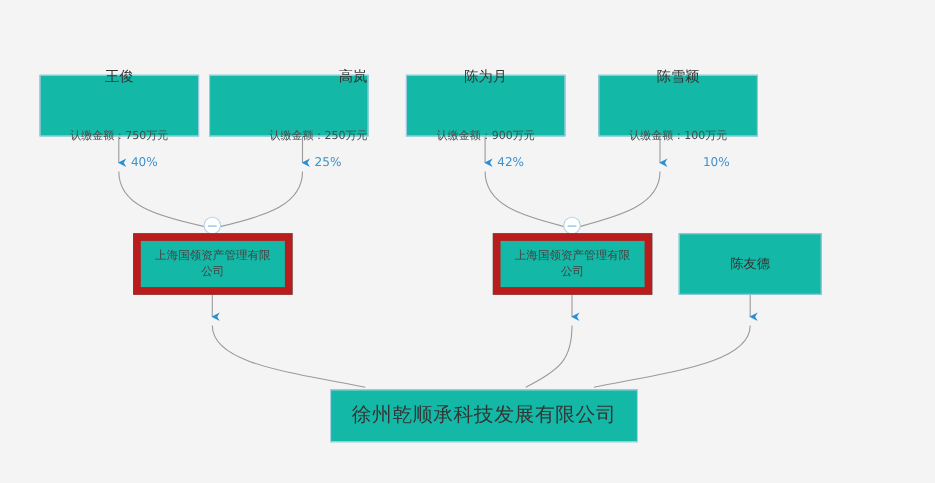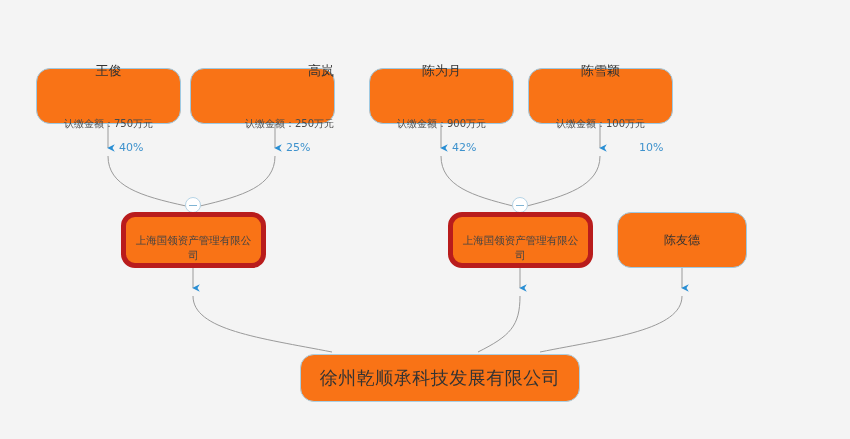--- a/index.html
+++ b/index.html
@@ -23,28 +23,27 @@
     position: absolute;
     left: 0;
     top: 0;
     width: 850px;
     height: 439px;
   }
 
   .node {
     position: absolute;
     box-sizing: border-box;
-    background: #f97316;
+    background: #14b8a6;
     display: flex;
     flex-direction: column;
     align-items: center;
     justify-content: center;
     text-align: center;
     color: #3d3d3d;
-    border-radius: 14px;
   }
 
   
   .shareholder {
     border: 1px solid #9ec9e2;
     width: 145px;
     height: 56px;
   }
   .sh-name {
     font-size: 13px;
@@ -55,25 +54,24 @@
   .sh-amount {
     font-size: 10px;
     line-height: 14px;
     color: #4a4a4a;
     white-space: nowrap;
     margin-top: 36px;
   }
 
   
   .company-mid {
-    border: 5px solid #b91c1c;
+    border: 7px solid #b91c1c;
     width: 145px;
     height: 56px;
     padding: 0 9px;
-    justify-content: flex-end;
   }
   .company-mid .mid-label {
     font-size: 10.5px;
     line-height: 15px;
     color: #444444;
   }
   .person-mid {
     border: 1px solid #9ec9e2;
     width: 130px;
     height: 56px;
@@ -174,21 +172,21 @@
   <div class="node shareholder" style="left:190px; top:68px;align-items:flex-end;">
     <div class="sh-name">高岚</div>
     <div class="sh-amount">认缴金额：250万元</div>
   </div>
 
   <div class="node shareholder" style="left:369px; top:68px;">
     <div class="sh-name">陈为月</div>
     <div class="sh-amount">认缴金额：900万元</div>
   </div>
 
-  <div class="node shareholder" style="left:528px; top:68px;">
+  <div class="node shareholder" style="left:544px; top:68px;">
     <div class="sh-name">陈雪颖</div>
     <div class="sh-amount">认缴金额：100万元</div>
   </div>
 
   <div class="pct" style="left:119px; top:141px;">40%</div>
   <div class="pct" style="left:286px; top:141px;">25%</div>
   <div class="pct" style="left:452px; top:141px;">42%</div>
   <div class="pct" style="left:611px; top:141px;margin-left:28px;">10%</div>
 
   <div class="toggle" style="left:185px; top:197px;">

